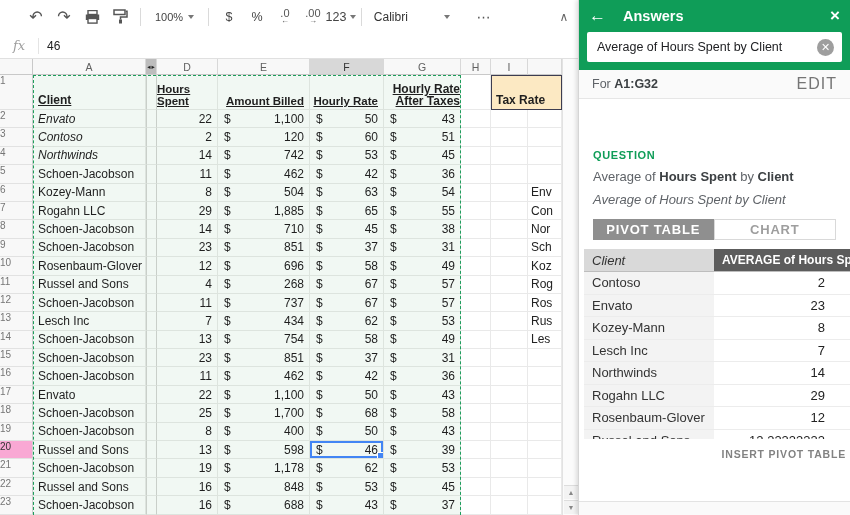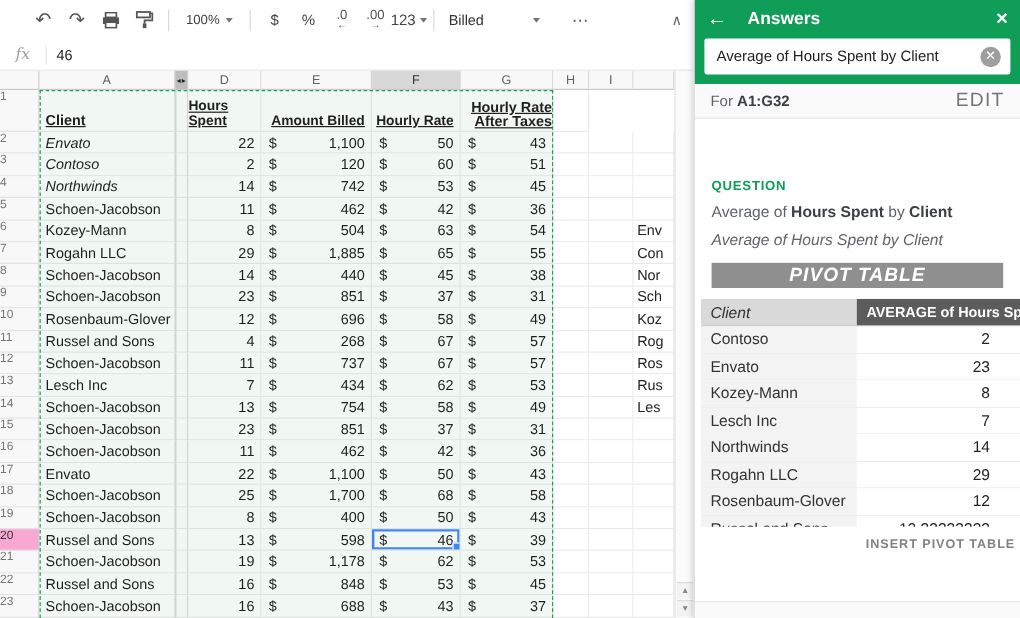--- a/index.html
+++ b/index.html
@@ -95,22 +95,22 @@
     align-items:center; padding:14px 13px; font-size:12.5px; color:#5f6368; }
   #rangebar b { color:#3c4043; }
   #editlink { margin-left:auto; font-size:16px; color:#757575; letter-spacing:1px; cursor:pointer; }
   .sec-label { margin:0 14px; font-size:11px; font-weight:bold; letter-spacing:.6px; color:#0f9d58; }
   #q-label { margin-top:50px; }
   #q-text { margin:8px 14px 0; font-size:13px; color:#5f6368; }
   #q-text b { color:#3c4043; }
   #a-label { margin-top:17px; }
   #a-text { margin:8px 14px 0; font-size:13px; font-style:italic; color:#5f6368; }
   #tabs { display:flex; margin:12px 14px 0; height:21px; }
-  .tab { flex:1; display:flex; align-items:center; justify-content:center; font-size:16px;
-    font-weight:bold; letter-spacing:.8px; cursor:pointer;font-style:italic; }
+  .tab { flex:1; display:flex; align-items:center; justify-content:center; font-size:13px;
+    font-weight:bold; letter-spacing:.8px; cursor:pointer; }
   .tab.active { background:#8f8f8f; color:#fff; }
   .tab.inactive { background:#fff; color:#9e9e9e; border:1px solid #d9d9d9; }
   #pivot { margin:9px 0 0 5px; width:267px; height:190px; overflow:hidden; }
   .pv-row { display:flex; height:22.5px; border-bottom:1px solid #ececec; }
   .pv-h { height:23px; border-bottom:1px solid #bdbdbd; }
   .pv-c1 { width:130px; display:flex; align-items:center; padding-left:8px; font-size:13px;
     color:#333; background:#f3f3f3; overflow:hidden; }
   .pv-h .pv-c1 { background:#d9d9d9; font-style:italic; }
   .pv-c2 { flex:1; display:flex; align-items:center; justify-content:flex-end;
     padding-right:26px; font-size:13px; color:#222; background:#fff; overflow:hidden; }
@@ -160,21 +160,21 @@
         <span>.00</span>
         <span class="arr">→</span>
       </span>
   </span>
   <span class="tb-btn tb-txt" style="gap:4px;">
     <span>123</span>
       <span class="caret"></span>
   </span>
   <span class="tb-sep"></span>
   <span class="tb-font">
-    <span>Billed</span>
+    <span>Calibri</span>
     <span class="caret"></span>
   </span>
   <span class="tb-btn tb-more">⋯</span>
   <span class="tb-btn tb-collapse">∧</span>
 </div>
 
 <div id="fbar" class="abs">
   <span id="fx">fx</span>
   <span class="vsep"></span>
   <span id="fval">46</span>
@@ -210,20 +210,23 @@
         <span class="und" style="font-size:11.5px;">Amount Billed</span>
       </div>
     <div class="c w-f num">
         <span class="und" style="font-size:11.5px;">Hourly Rate</span>
       </div>
     <div class="c w-g g2l">
       <span class="und">Hourly Rate</span>
       <span class="und">After Taxes</span>
     </div>
     <div class="c w-h plain"></div>
+    <div class="c w-ij plain cream">
+        <span>Tax Rate</span>
+      </div>
   </div>
 
   <div id="data-rows">
       <div class="s-row">
         <div class="rn w-rn">2</div>
         <div class="c w-a cell-client it">Envato</div>
         <div class="c w-dv dv"></div>
         <div class="c w-d num">22</div>
         <div class="c w-e cur">
           <div class="">$</div>
@@ -346,21 +349,21 @@
         <div class="c w-i plain"></div>
         <div class="c w-j plain side">Con</div>
       </div>
       <div class="s-row">
         <div class="rn w-rn">8</div>
         <div class="c w-a cell-client">Schoen-Jacobson</div>
         <div class="c w-dv dv"></div>
         <div class="c w-d num">14</div>
         <div class="c w-e cur">
           <div class="">$</div>
-          <div class="">440</div>
+          <div class="">710</div>
         </div>
         <div class="c w-f cur">
           <div class="">$</div>
           <div class="">45</div>
         </div>
         <div class="c w-g cur">
           <div class="">$</div>
           <div class="">38</div>
         </div>
         <div class="c w-h plain"></div>
@@ -712,20 +715,21 @@
     <span id="editlink">EDIT</span>
   </div>
 
   <div class="sec-label" id="q-label">QUESTION</div>
   <div id="q-text"><span>Average of </span><b>Hours Spent</b><span> by </span><b>Client</b></div>
 
   <div id="a-text">Average of Hours Spent by Client</div>
 
   <div id="tabs">
     <div class="tab active">PIVOT TABLE</div>
+    <div class="tab inactive">CHART</div>
   </div>
 
   <div id="pivot">
     <div class="pv-row pv-h">
       <div class="pv-c1">Client</div>
       <div class="pv-c2">AVERAGE of Hours Sp</div>
     </div>
     <div id="pivot-rows">
         <div class="pv-row">
           <div class="pv-c1">Contoso</div>

